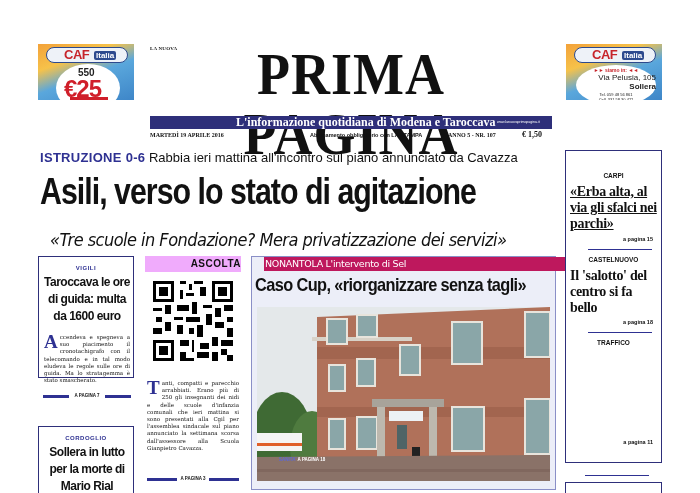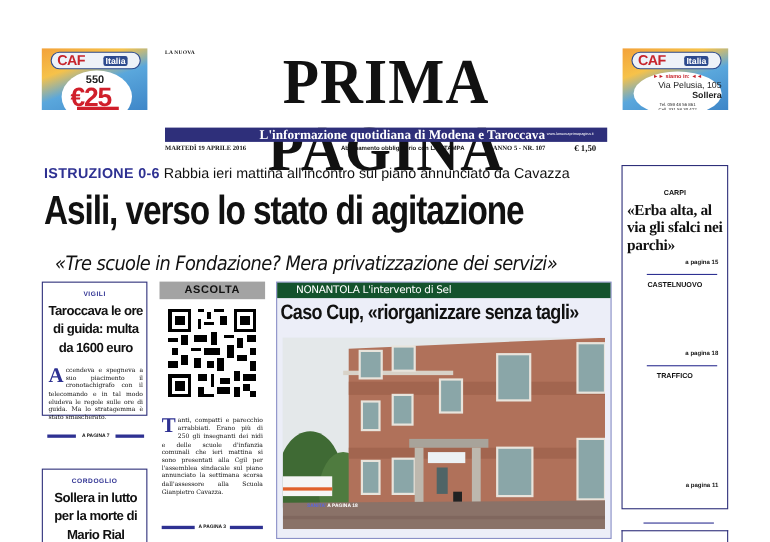--- a/index.html
+++ b/index.html
@@ -6,21 +6,21 @@
   html, body { width: 700px; height: 493px; overflow: hidden; background: #ffffff; }
   body { position: relative; font-family: "Liberation Sans", sans-serif; color: #111; }
 
   
   .ad { position: absolute; top: 44px; width: 96px; height: 56px; overflow: hidden;
         background: linear-gradient(160deg, #f3a23a 0%, #f6c24a 30%, #5aa7dc 55%, #3e86c8 100%); }
   .ad-left { left: 38px; }
   .ad-right { left: 566px; width: 96px; }
   .ad .caf { position: absolute; left: 8px; top: 3px; width: 82px; height: 16px;
              background: #eef2f8; border-radius: 10px; border: 1px solid #2d4a8e; }
-  .ad .caf-text { position: absolute; left: 14px; top: 3px; font: 900 13px "Liberation Sans", sans-serif;
+  .ad .caf-text { position: absolute; left: 26px; top: 3px; font: 900 13px "Liberation Sans", sans-serif;
                   color: #c7242b; letter-spacing: -0.5px; }
   .ad .caf-italia { position: absolute; left: 56px; top: 7px; font: 700 8px "Liberation Sans", sans-serif;
                     color: #fff; background: #2d4a8e; padding: 0 2px; border-radius: 2px; }
   .ad .circle { position: absolute; left: 18px; top: 20px; width: 64px; height: 48px; border-radius: 50%;
                 background: #fff; }
   .ad-left .n730 { position: absolute; left: 40px; top: 23px; font: 700 10px "Liberation Sans", sans-serif; color: #222; }
   .ad-left .price { position: absolute; left: 26px; top: 31px; font: 900 24px "Liberation Sans", sans-serif;
                     color: #d01f2a; letter-spacing: -1px; }
   .ad-left .tag { position: absolute; left: 32px; top: 53px; width: 38px; height: 4px; background: #d01f2a; }
   .ad-right .siamo { position: absolute; left: 20px; top: 23px; width: 60px; text-align: center;
@@ -57,28 +57,28 @@
   .box-label { position: absolute; left: 0; width: 100%; text-align: center; font: 900 6px "Liberation Sans", sans-serif;
                color: #2e3192; letter-spacing: 0.5px; }
   .box-title { position: absolute; left: 4px; width: 88px; text-align: center;
                font: 900 12px "Liberation Sans", sans-serif; line-height: 17px; letter-spacing: -0.5px; }
   .body-text { position: absolute; font: 400 5.5px "DejaVu Serif", serif; line-height: 7.2px; text-align: justify; color: #111; }
   .dropcap { float: left; font: 700 19px "Liberation Serif", serif; color: #2e3192; line-height: 15px; margin-right: 2px; }
   .page-ref { position: absolute; height: 6px; font: 700 4.5px "Liberation Sans", sans-serif; text-align: center; color: #111; }
   .page-ref .bar { position: absolute; top: 2px; height: 3px; background: #2e3192; }
 
   
-  .ascolta-head { position: absolute; left: 145px; top: 256px; width: 96px; height: 16px; background: #a3a3a3;
-                  text-align: center; font: 900 10px "Liberation Sans", sans-serif; line-height: 16px; letter-spacing: 0.5px; }
+  .ascolta-head { position: absolute; left: 145px; top: 256px; width: 96px; height: 16px; background: #f0abfc;
+                  text-align: right; font: 900 10px "Liberation Sans", sans-serif; line-height: 16px; letter-spacing: 0.5px; }
   .qr { position: absolute; left: 149px; top: 278px; width: 88px; height: 86px; }
 
   
   .story-box { position: absolute; left: 251px; top: 256px; width: 305px; height: 234px; border: 1px solid #8a8fc7; background: #eceef8; }
-  .story-kicker { position: absolute; left: 0; top: 0; width: 100%; height: 14px; background: #14532d;
-                  font: 400 9.5px "DejaVu Sans", sans-serif; color: #fff; line-height: 14px; padding-left: 17px; letter-spacing: -0.3px; }
+  .story-kicker { position: absolute; left: 12px; top: 0; width: 100%; height: 14px; background: #be185d;
+                  font: 400 9.5px "DejaVu Sans", sans-serif; color: #fff; line-height: 14px; padding-left: 1px; letter-spacing: -0.3px; }
   .story-title { position: absolute; left: 3px; top: 17px; white-space: nowrap;
                  font: 900 19px "Liberation Sans", sans-serif; letter-spacing: -0.7px;
                  transform: scaleX(0.86); transform-origin: left; }
   .photo { position: absolute; left: 5px; top: 50px; width: 293px; height: 174px; overflow: hidden; background: #dde3e6; }
   .photo .credit { position: absolute; left: 22px; top: 150px; font: 700 4.5px "Liberation Sans", sans-serif; color: #fff; white-space: nowrap; }
   .photo .credit .tag { color: #5a68d8; }
 
   
   .interno { position: absolute; left: 565px; top: 150px; width: 97px; height: 313px; border: 1px solid #2e2f7a; background: #fff; }
   .interno-head { position: absolute; left: 0; top: 0; width: 100%; height: 15px; background: #2e3192;
@@ -256,25 +256,26 @@
       <polygon points="0,150 293,148 293,174 0,174" fill="#8a7268"></polygon>
       <rect x="0" y="162" width="293" height="3" fill="#7a6058" opacity="0.6"></rect>
     </svg>
     <span class="credit"><span class="tag">SANITA'</span><span> A PAGINA 18</span></span>
   </div>
 </div>
 
 <div class="interno">
 
   <div class="int-label" style="top:21px;">CARPI</div>
-  <div class="int-title" style="top:33px;">«Erba alta, al via gli sfalci nei parchi»</div>
+  <div class="int-title" style="top:33px;text-decoration:underline;">«Erba alta, al via gli sfalci nei parchi»</div>
   <div class="int-page" style="top:85px;">a pagina 15</div>
   <div class="int-rule" style="top:98px;"></div>
 
   <div class="int-label" style="top:105px;">CASTELNUOVO</div>
+  <div class="int-title" style="top:117px;">Il 'salotto' del centro si fa bello</div>
   <div class="int-page" style="top:168px;">a pagina 18</div>
   <div class="int-rule" style="top:181px;"></div>
 
   <div class="int-label" style="top:188px;">TRAFFICO</div>
   <div class="int-page" style="top:288px;">a pagina 11</div>
 </div>
 <div class="int-rule-out"></div>
 <div class="next-box"></div>
 
 </body></html>

